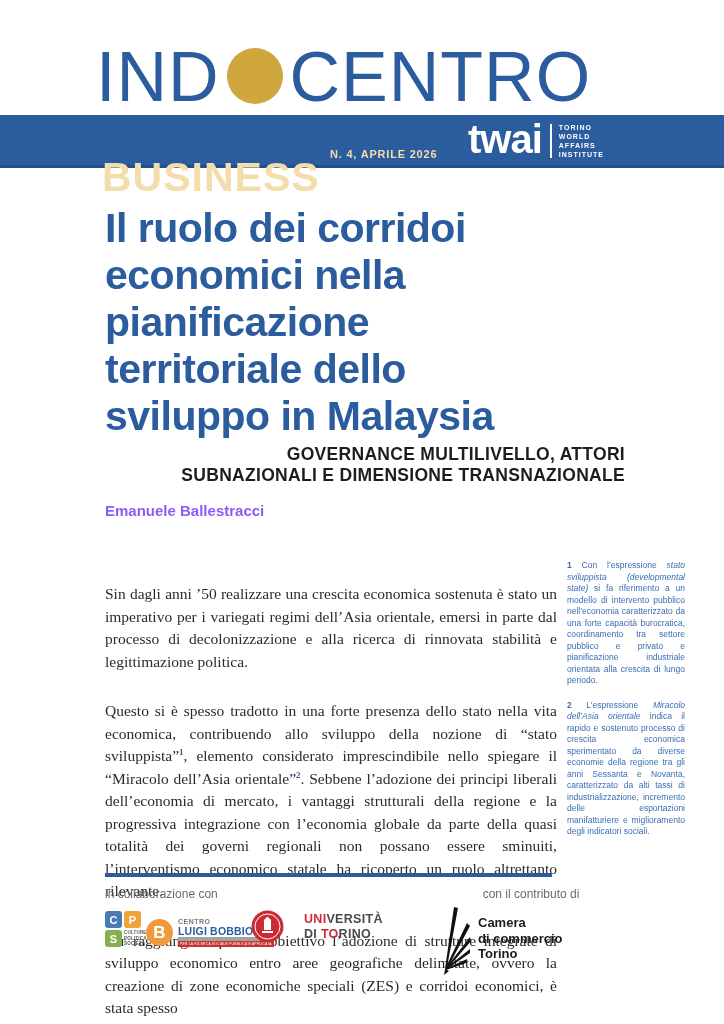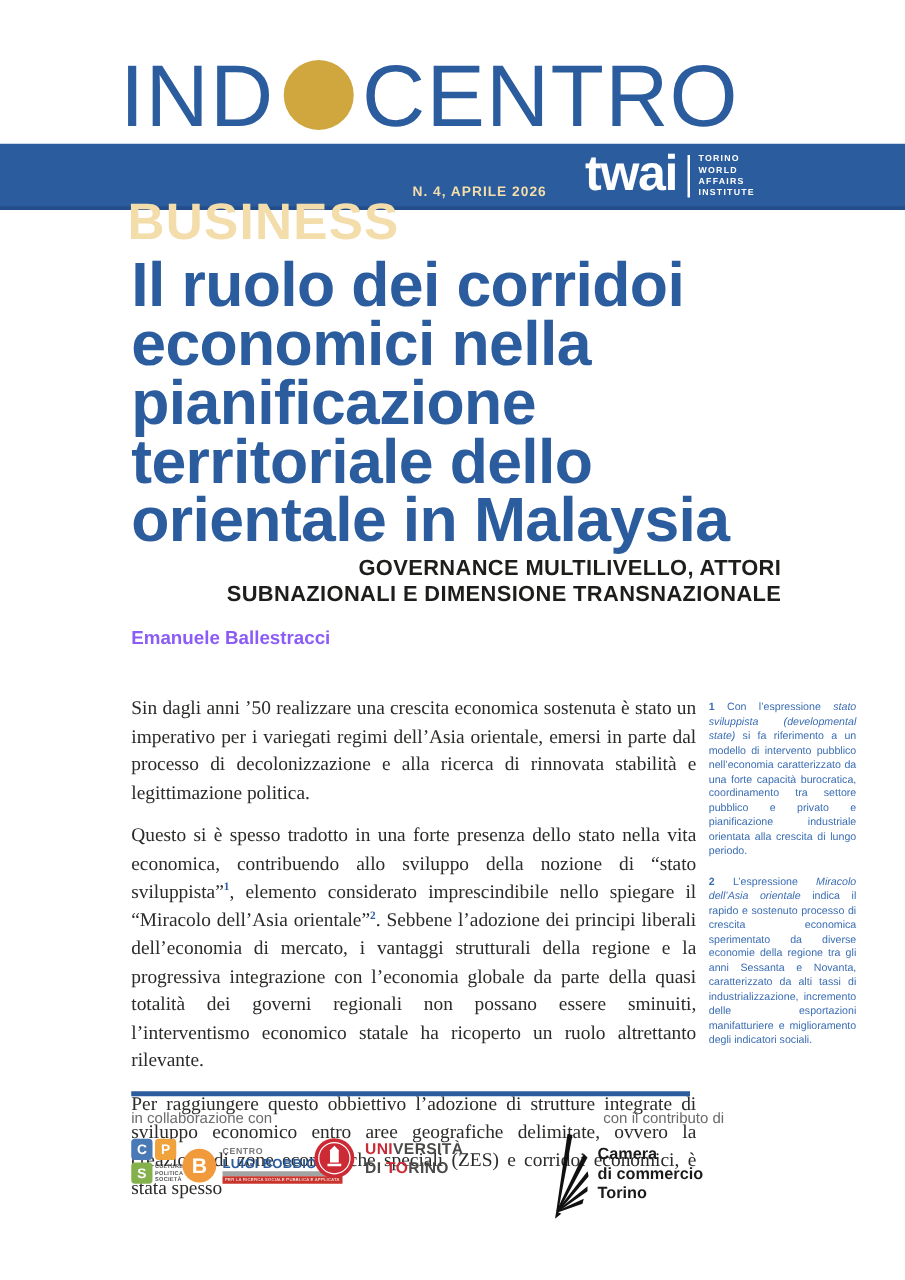--- a/index.html
+++ b/index.html
@@ -39,37 +39,37 @@
     padding-right:8px; transform:translateY(-2px);
   }
   .twai-sep { width:2px; height:34px; background:#ffffff; margin-right:7px; }
   .twai-lines { display:flex; flex-direction:column; justify-content:center; }
   .twai-lines div {
     color:#ffffff; font-size:7px; font-weight:700; letter-spacing:1px; line-height:9px;
   }
   
   .title {
     position:absolute; left:105px; top:205px; width:520px;
-    color:#2b5c9e; font-size:50px; font-weight:800; letter-spacing:-0.5px; line-height:47px;
+    color:#2b5c9e; font-size:41px; font-weight:800; letter-spacing:-0.5px; line-height:47px;
   }
   .subtitle {
     position:absolute; left:105px; top:444px; width:520px;
     color:#1d1d1b; font-size:17.5px; font-weight:700; letter-spacing:0.3px; line-height:21px;text-align:right;
   }
   .author {
     position:absolute; left:105px; top:502px;
     color:#8b5cf6; font-size:15px; font-weight:700;
   }
   
   .body-col {
     position:absolute; left:105px; top:556px; width:452px;
     font-family:"Liberation Serif", serif; font-size:15.5px; line-height:22.5px;
     color:#2b2b29; text-align:justify;
   }
-  .body-col p { margin-bottom:12px; }
+  .body-col p { margin-bottom:12px;margin-top:27px; }
   .body-col sup { font-size:9px; font-weight:700; color:#2b5c9e; line-height:0; }
   .notes-col {
     position:absolute; left:567px; top:560px; width:118px;
     color:#3a6db3; font-size:8.5px; line-height:11.5px; text-align:justify;
   }
   .notes-col .fn { margin-bottom:13px; }
   .notes-col .fn b { font-weight:700; }
   .notes-col .fn i { font-style:italic; }
   
   .divider { position:absolute; left:105px; top:873px; width:447px; height:4px; background:#2b5c9e; }
@@ -93,21 +93,21 @@
   .bobbio-b {
     width:27px; height:27px; border-radius:50%; background:#f09a3c;
     color:#fff; font-size:17px; font-weight:800;
     display:flex; align-items:center; justify-content:center; margin-right:5px;
   }
   .bobbio-txt div.l1 { font-size:7px; color:#777; font-weight:700; letter-spacing:0.5px; }
   .bobbio-txt div.l2 { font-size:10.5px; color:#2b5c9e; font-weight:800; letter-spacing:0.2px; border-bottom:4px solid #a3a3a3; }
   .bobbio-txt div.l3 { font-size:3.4px; color:#fff; background:#c8342c; padding:1px 2px; letter-spacing:0.2px; white-space:nowrap; }
   
   .unito { position:absolute; left:251px; top:910px; display:flex; align-items:center; }
-  .unito-text { margin-left:8px; font-size:12.5px; font-weight:700; line-height:15px; color:#4a4a48; letter-spacing:0.3px; }
+  .unito-text { margin-left:20px; font-size:12.5px; font-weight:700; line-height:15px; color:#4a4a48; letter-spacing:0.3px; }
   .unito-text .accent { color:#cc2b36; }
   
   .camera { position:absolute; left:443px; top:907px; display:flex; }
   .camera-text { margin-left:7px; margin-top:8px; font-size:13px; font-weight:700; line-height:15.5px; color:#1a1a1a; }
 </style>
 </head>
 <body>
 
 <div class="page">
 
@@ -130,21 +130,21 @@
         <div>INSTITUTE</div>
       </div>
     </div>
   </div>
 
   <h1 class="title">
     <div>Il ruolo dei corridoi</div>
     <div>economici nella</div>
     <div>pianificazione</div>
     <div>territoriale dello</div>
-    <div>orientale in Malaysia</div>
+    <div>sviluppo in Malaysia</div>
   </h1>
 
   <div class="subtitle">
     <div>GOVERNANCE MULTILIVELLO, ATTORI</div>
     <div>SUBNAZIONALI E DIMENSIONE TRANSNAZIONALE</div>
   </div>
 
   <div class="author">Emanuele Ballestracci</div>
 
   <div class="body-col">

